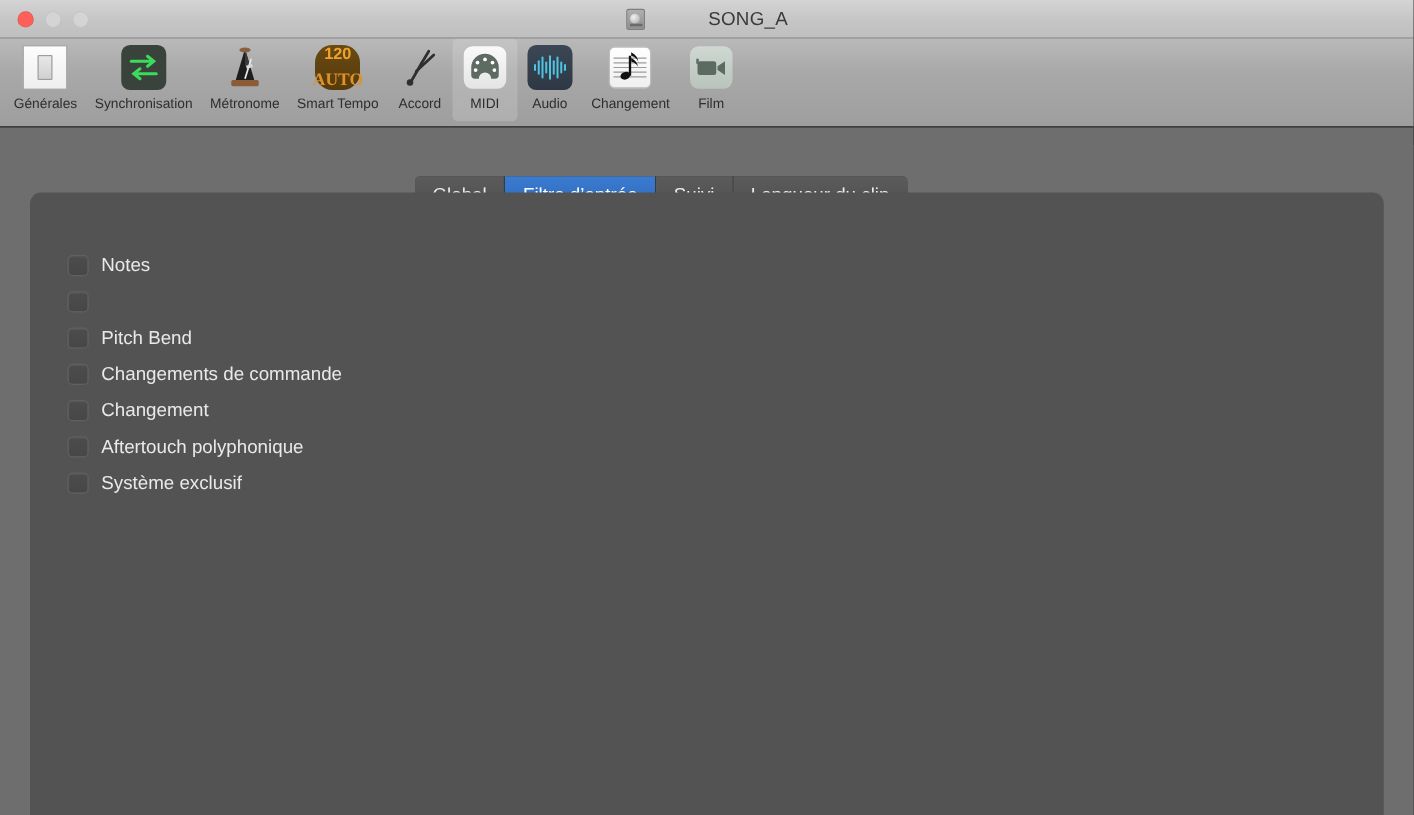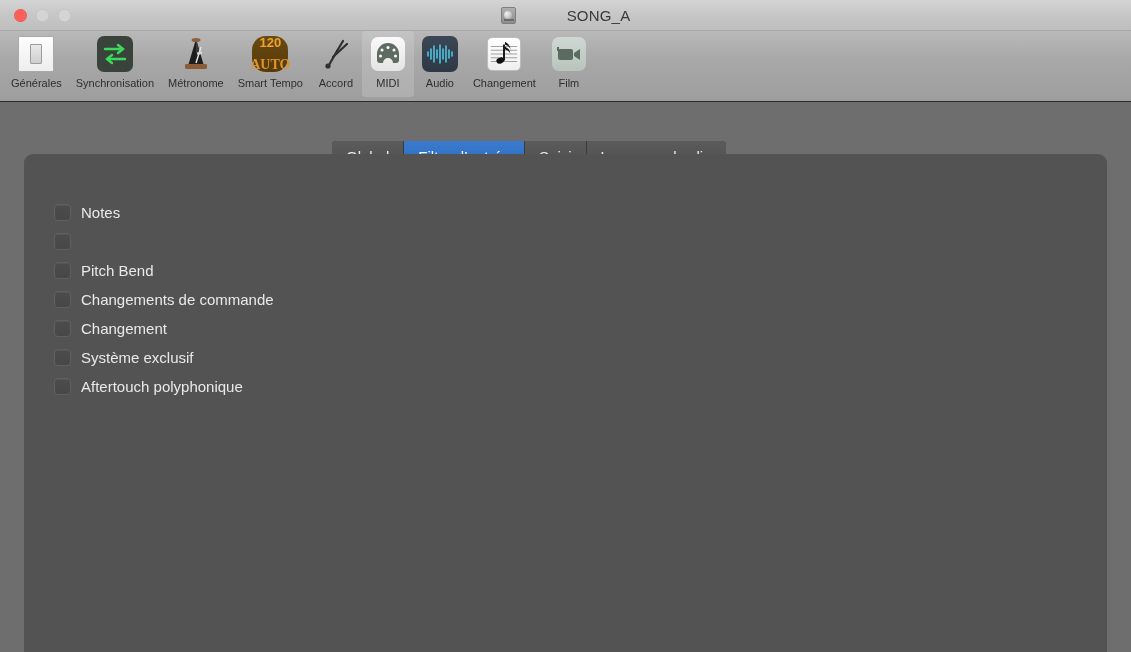--- a/index.html
+++ b/index.html
@@ -500,26 +500,26 @@
           <div class="chk-label">Changements de commande</div>
         </div>
 
         <div class="chk-row">
           <div class="chk-box"></div>
           <div class="chk-label">Changement</div>
         </div>
 
         <div class="chk-row">
           <div class="chk-box"></div>
+          <div class="chk-label">Aftertouch polyphonique</div>
+        </div>
+
+        <div class="chk-row">
+          <div class="chk-box"></div>
           <div class="chk-label">Système exclusif</div>
-        </div>
-
-        <div class="chk-row">
-          <div class="chk-box"></div>
-          <div class="chk-label">Aftertouch polyphonique</div>
         </div>
 
       </div>
     </div>
 
     <div id="bottom-edge"></div>
   </div>
 
 </div>
 

